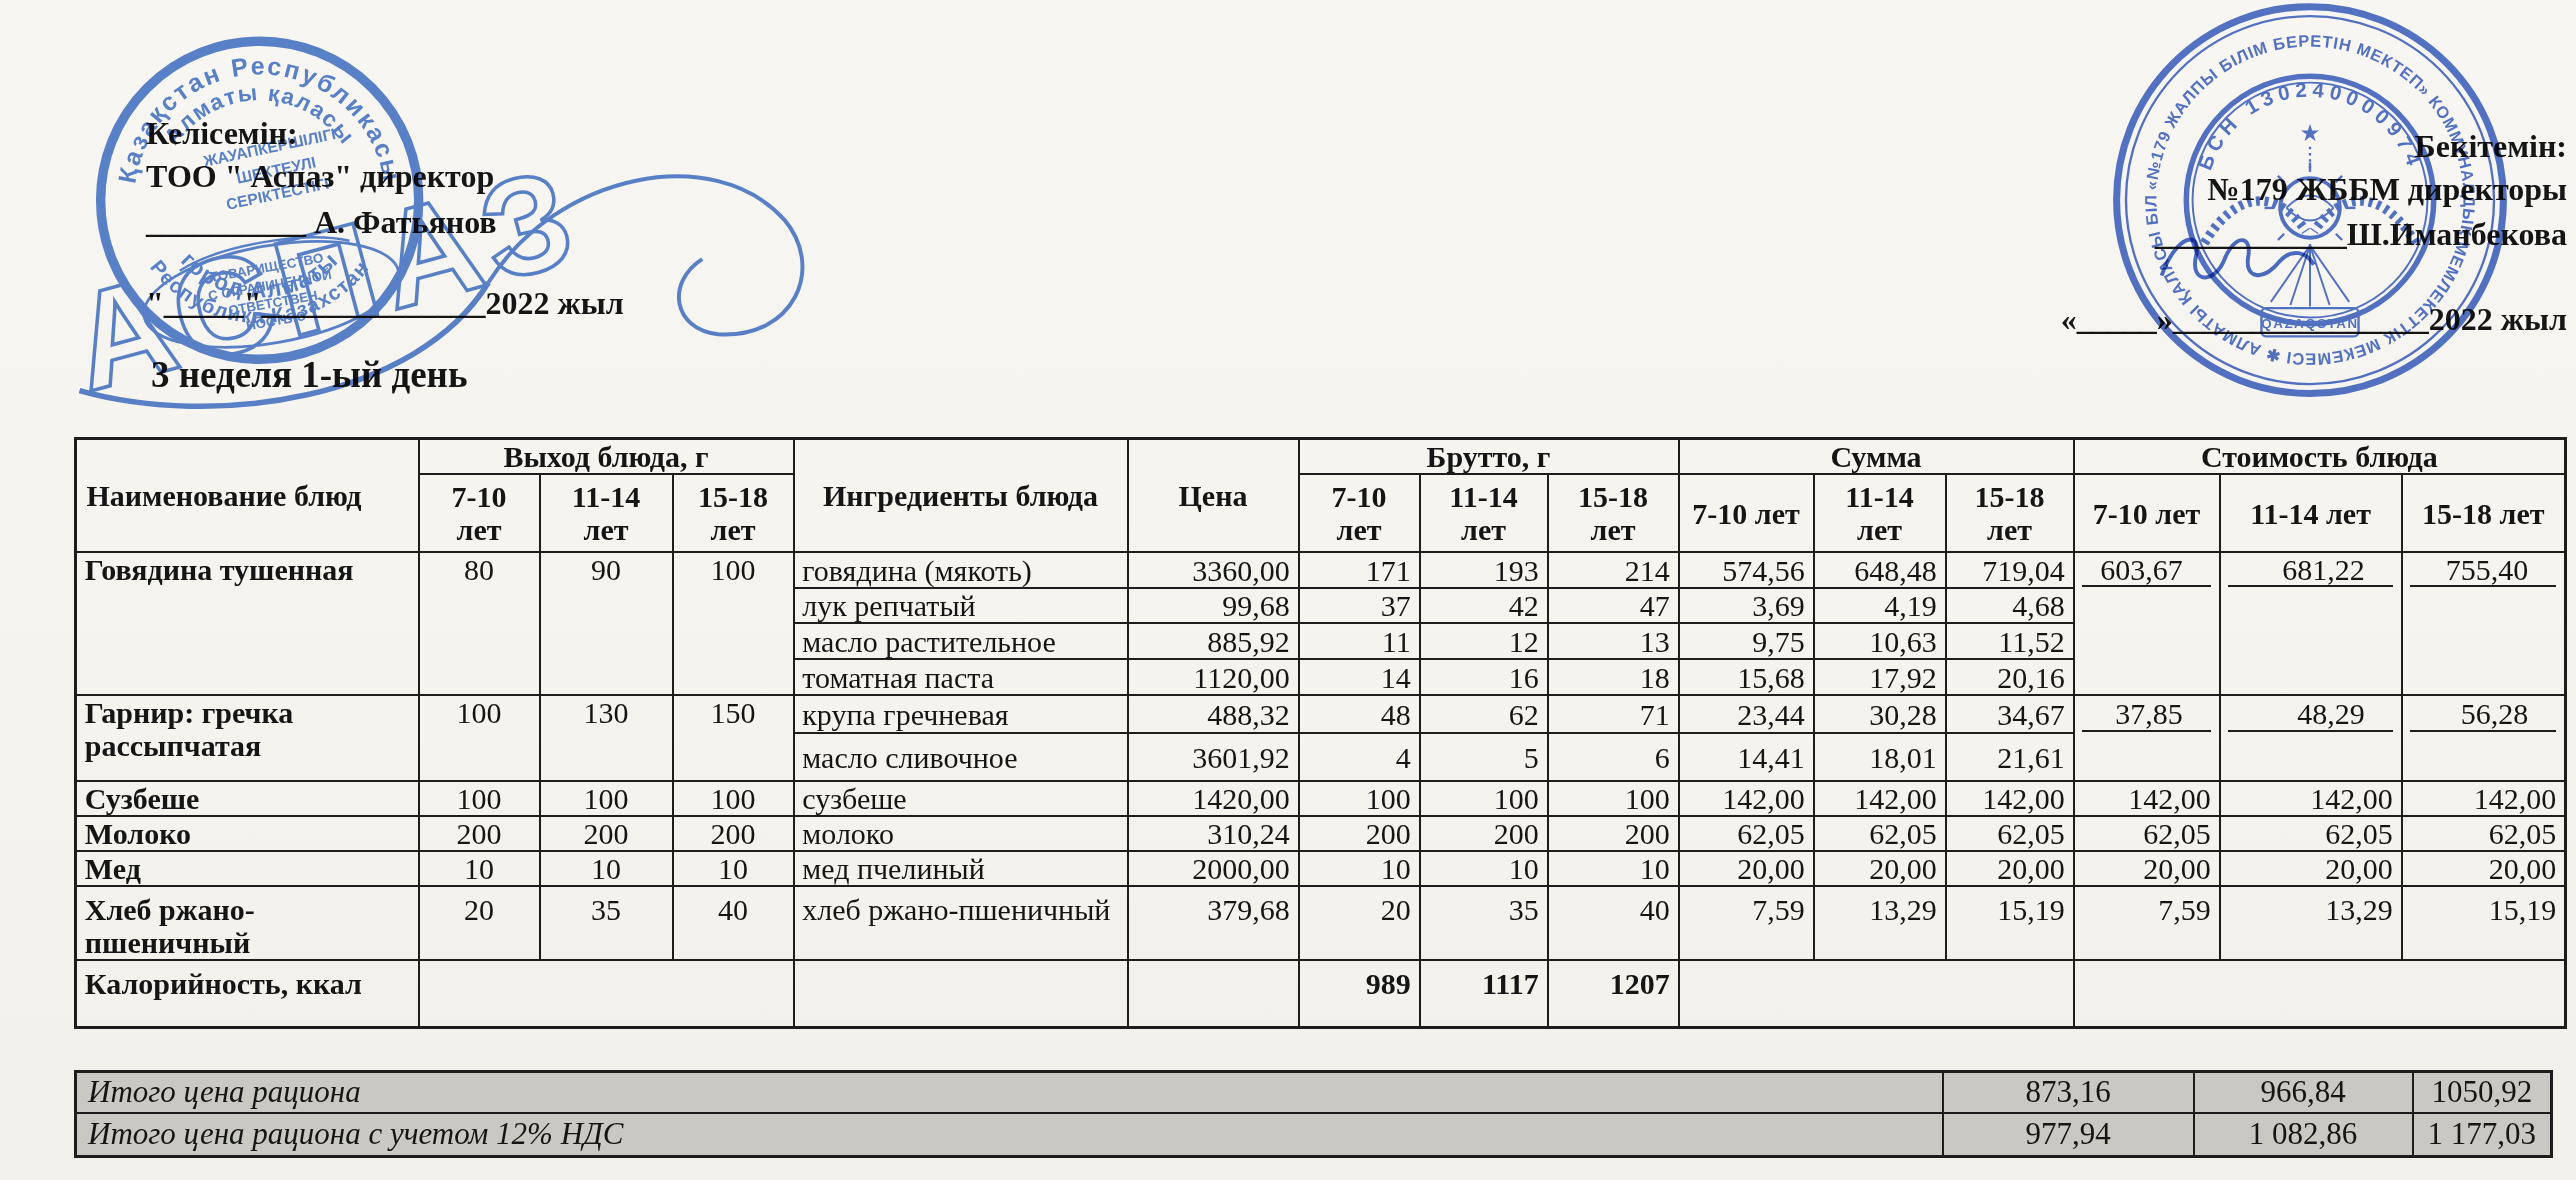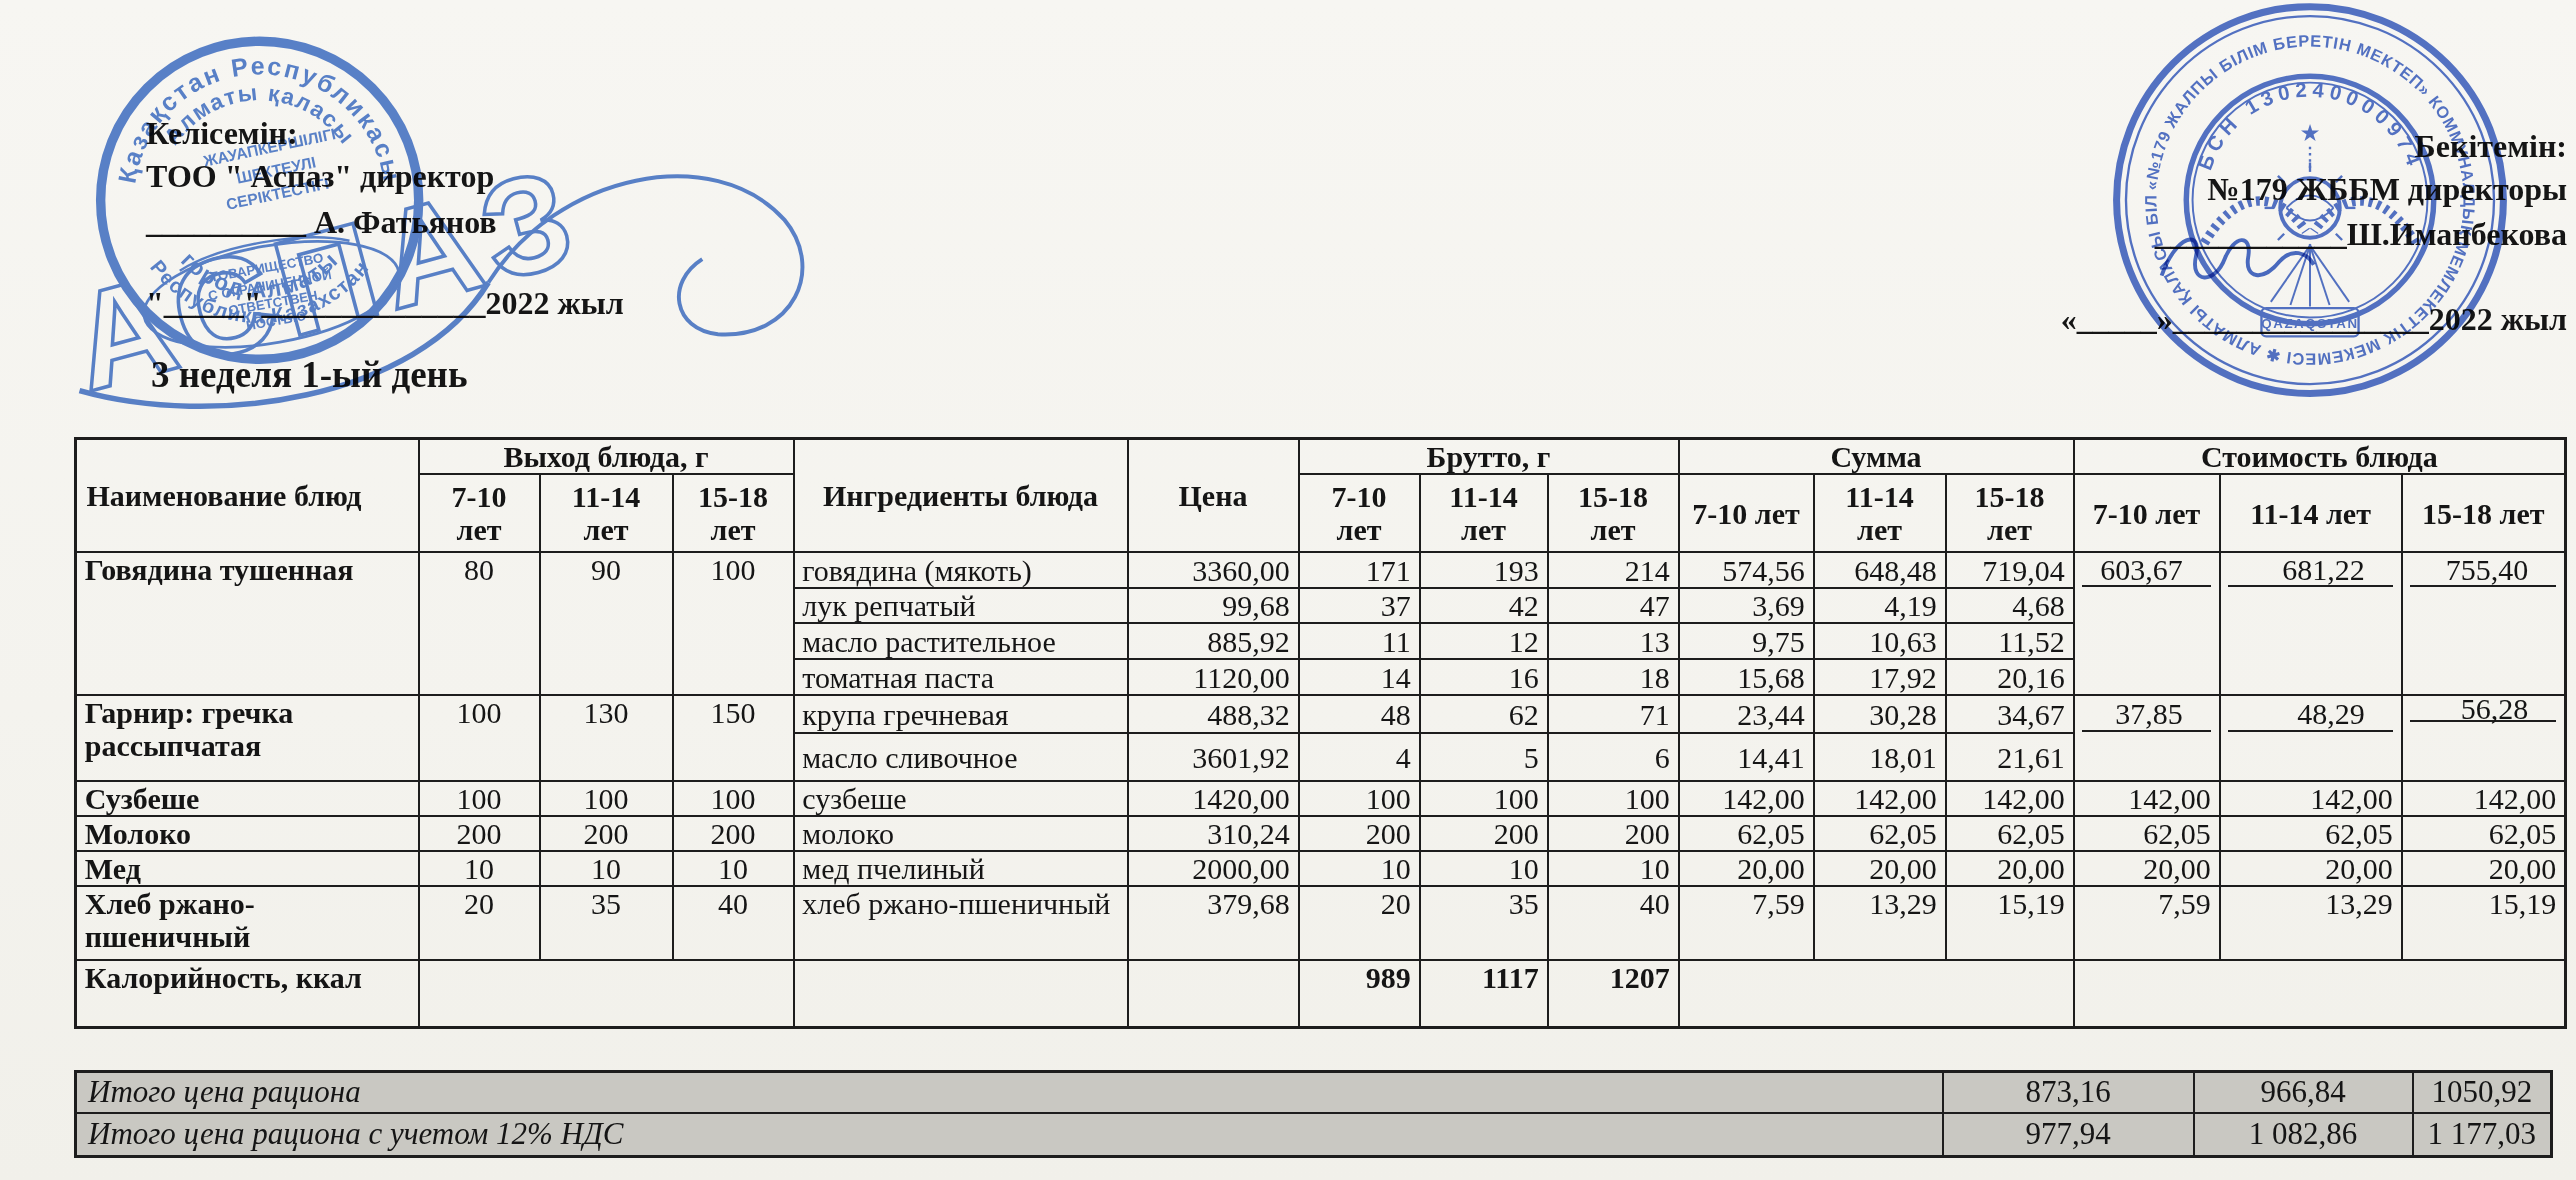--- a/index.html
+++ b/index.html
@@ -33,21 +33,21 @@
   .menu thead th{font-weight:bold;text-align:center;vertical-align:middle}
   .menu th.h-name{text-align:left;padding-left:9.4px}
   .c-name{font-weight:bold;text-align:left;vertical-align:top;padding-top:2.3px;padding-left:6.3px}
   .yield{text-align:center;vertical-align:top;padding-top:2.3px}
   .c-ing{text-align:left;vertical-align:middle;padding-left:6.3px}
   .price{text-align:right;padding-right:17px}
   .num{text-align:right;padding-right:12.5px}
   .cost{text-align:right;padding-right:28px}
   .cost-span{padding:0;vertical-align:top}
   .cost-top{display:flex;align-items:center;justify-content:flex-end;padding-right:28px;border-bottom:2.3px solid #1d1d1d;box-sizing:border-box}
-  tr.va-top td{vertical-align:top;padding-top:0}
+  tr.va-top td{vertical-align:top;padding-top:6px}
   .cal-label{font-weight:bold;vertical-align:top;text-align:left;padding-top:3.9px;padding-left:6.3px}
   .cal-num{font-weight:bold;text-align:right;padding-right:12.5px;vertical-align:top;padding-top:3.9px}
   
   table.totals{position:absolute;left:74px;top:1070px;width:2477px;border-collapse:collapse;table-layout:fixed;z-index:2;background:#c9c8c2;border:3.9px solid #1d1d1d}
   .totals td{border:2.3px solid #1d1d1d;font-size:31px;font-weight:normal;box-sizing:border-box}
   .totals .t-label{font-style:italic;text-align:left;padding-left:11px}
   .totals .t-val{text-align:center}
 </style>
 </head>
 <body>
@@ -266,21 +266,21 @@
         <td class="num">23,44</td>
         <td class="num">30,28</td>
         <td class="num">34,67</td>
         <td class="cost-span" rowspan="2">
           <div class="cost-top" style="height: 36px;">37,85</div>
         </td>
         <td class="cost-span" rowspan="2">
           <div class="cost-top" style="height: 36px;">48,29</div>
         </td>
         <td class="cost-span" rowspan="2">
-          <div class="cost-top" style="height: 26px;">56,28</div>
+          <div class="cost-top" style="height: 36px;">56,28</div>
         </td>
       </tr>
       <tr style="height: 48px;">
         <td class="c-ing">масло сливочное</td>
         <td class="price">3601,92</td>
         <td class="num">4</td>
         <td class="num">5</td>
         <td class="num">6</td>
         <td class="num">14,41</td>
         <td class="num">18,01</td>

